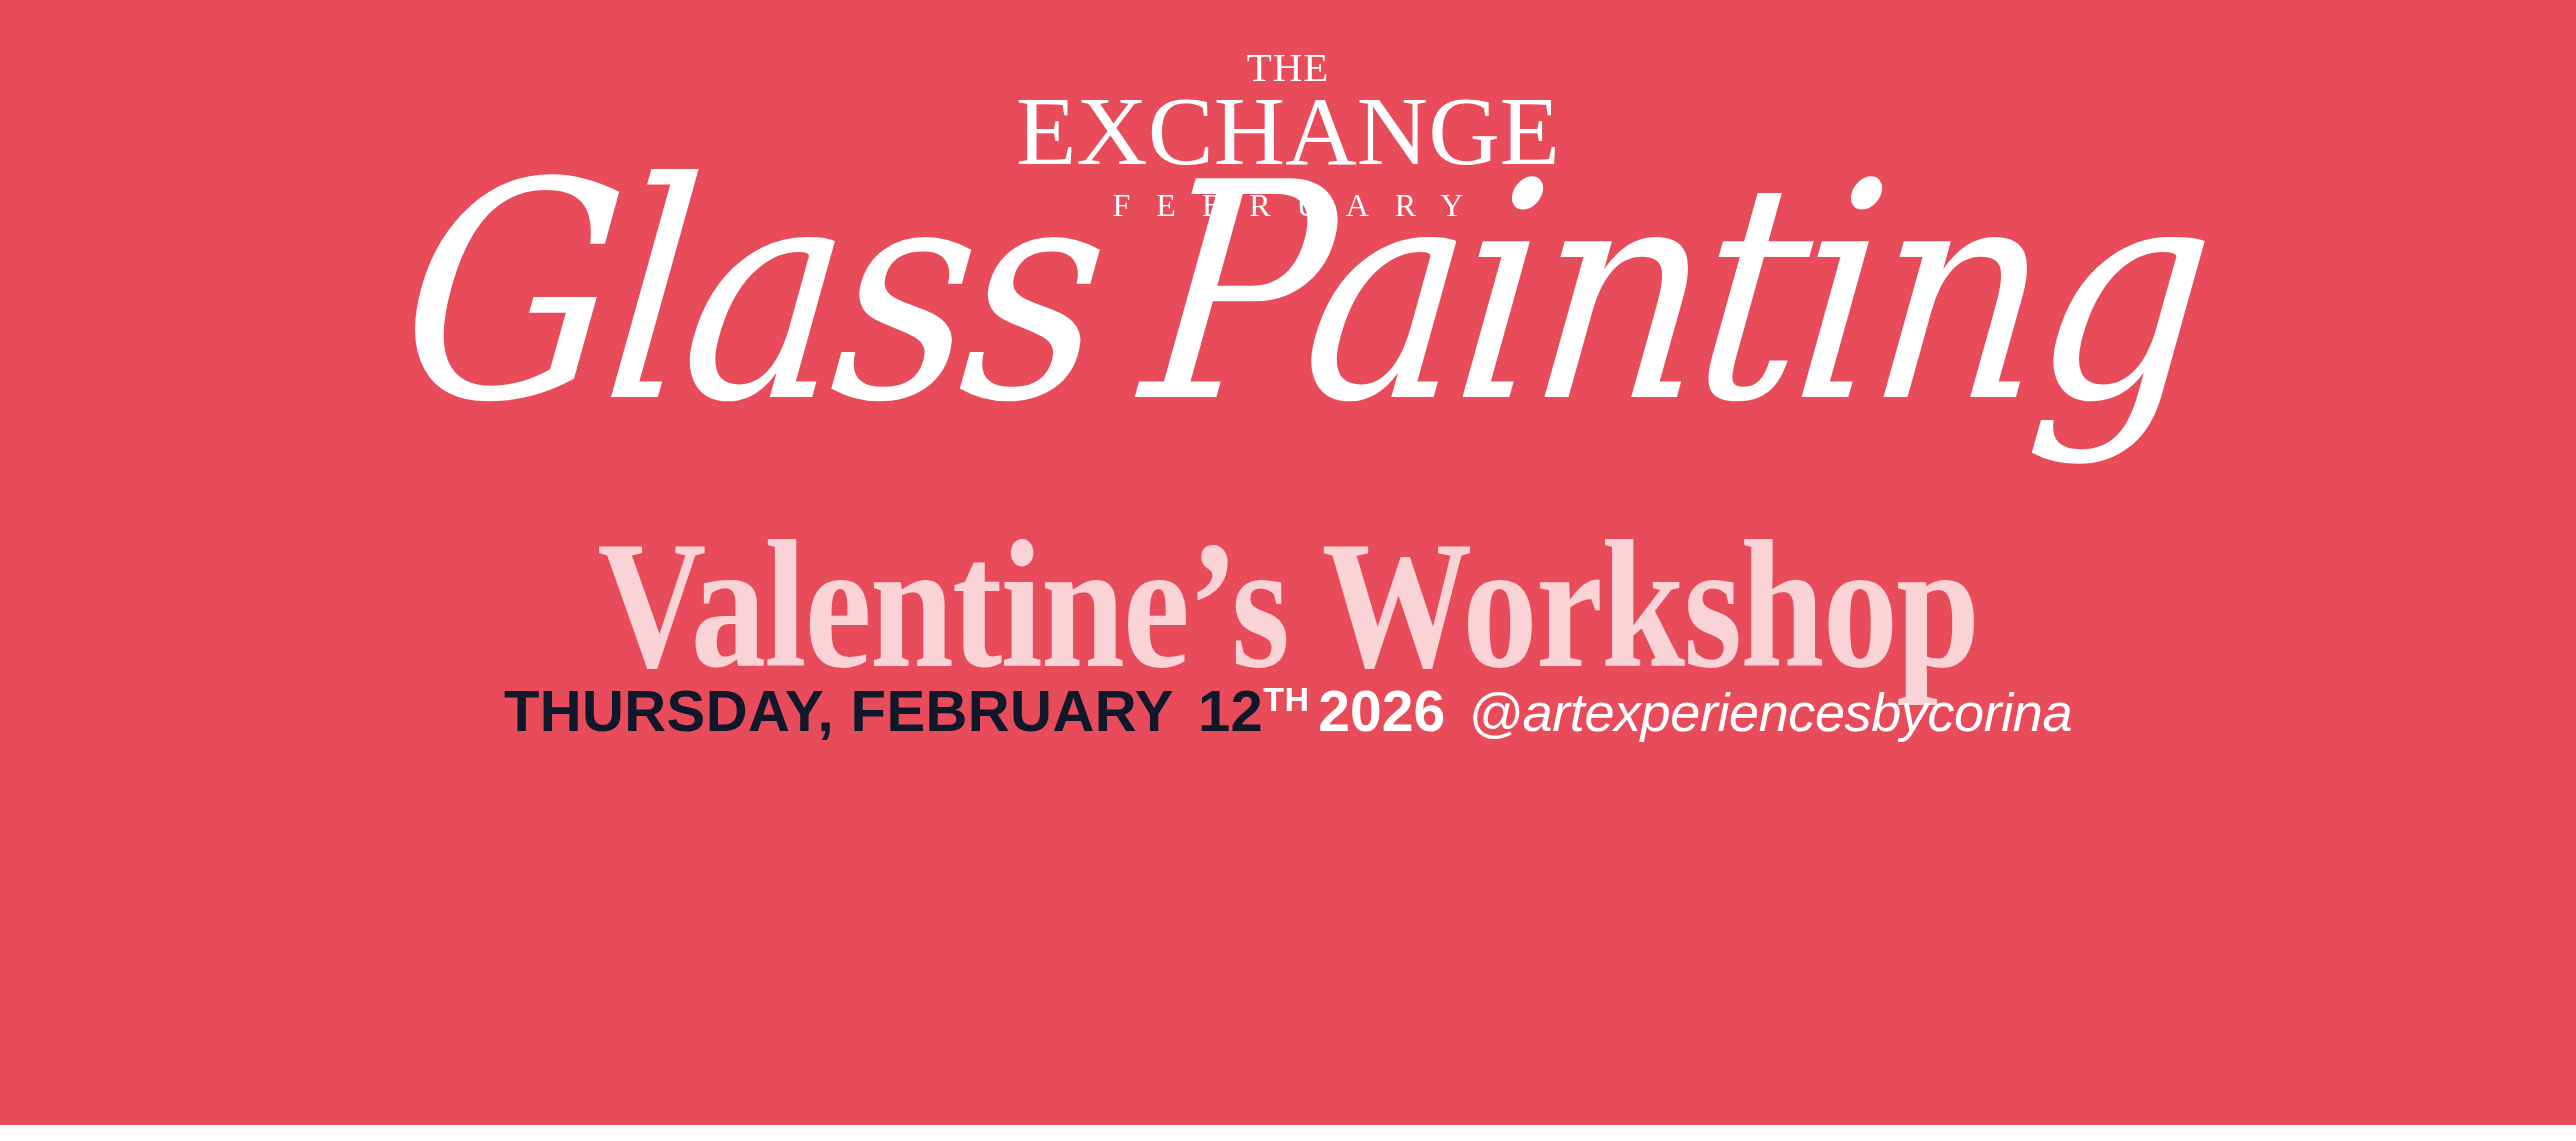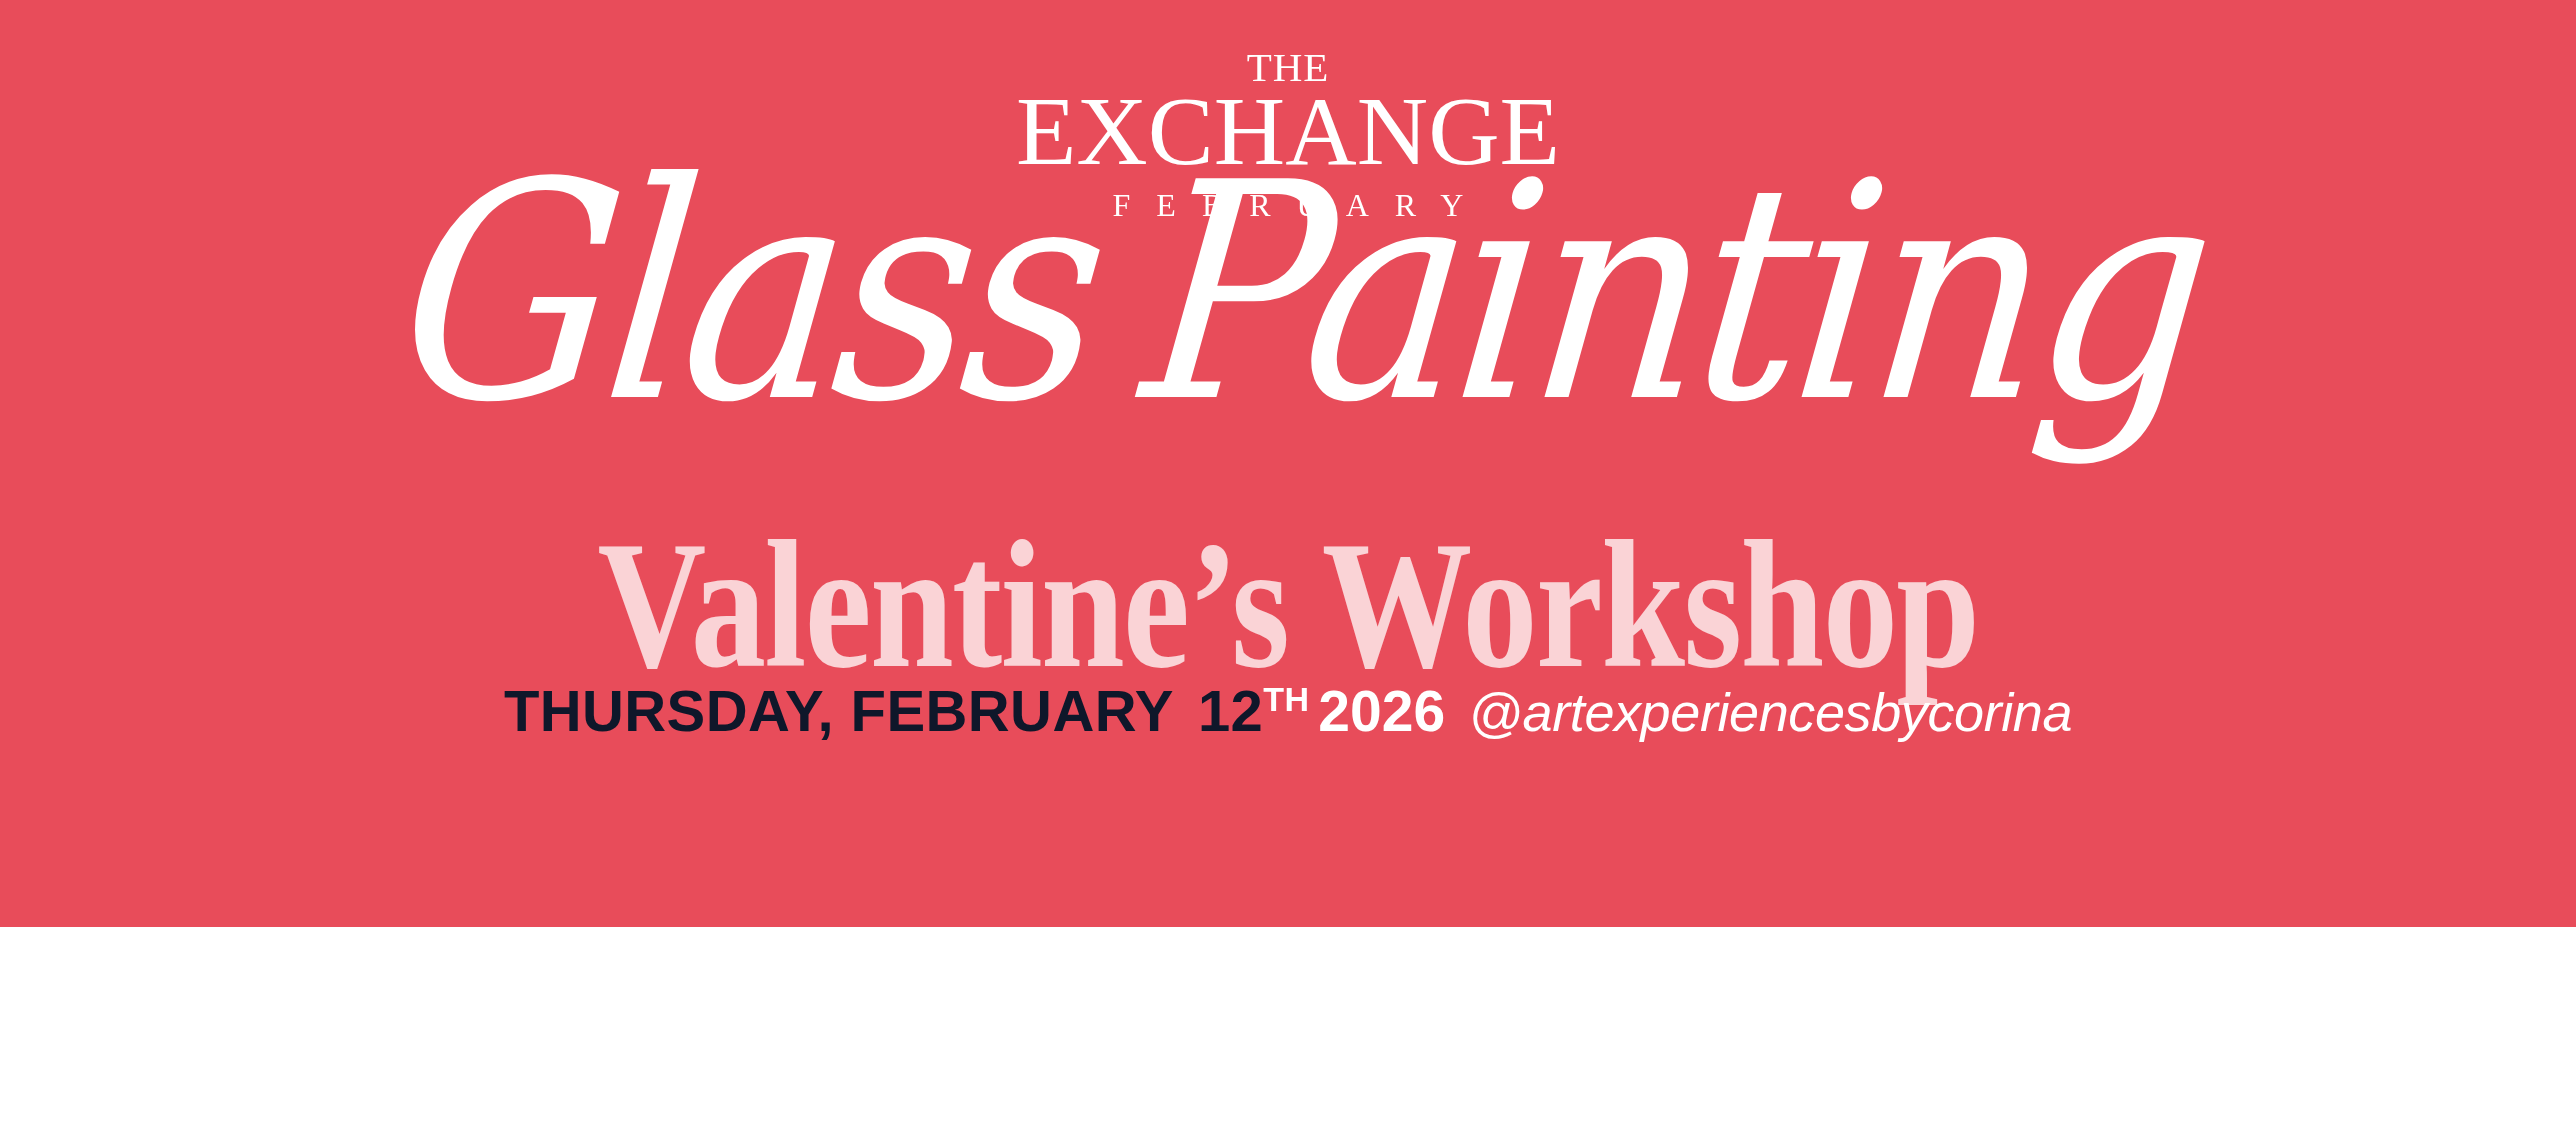--- a/index.html
+++ b/index.html
@@ -11,21 +11,21 @@
   body {
     width: 2576px;
     height: 1141px;
     overflow: hidden;
     font-family: "Liberation Sans", sans-serif;
   }
 
   #poster {
     position: relative;
     width: 2576px;
-    height: 927px;
+    height: 1125px;
     background: #E84C5A;
     overflow: hidden;
   }
 
   
   .logo-block {
     position: absolute;
     top: 47px;
     left: 0;
     width: 2576px;

